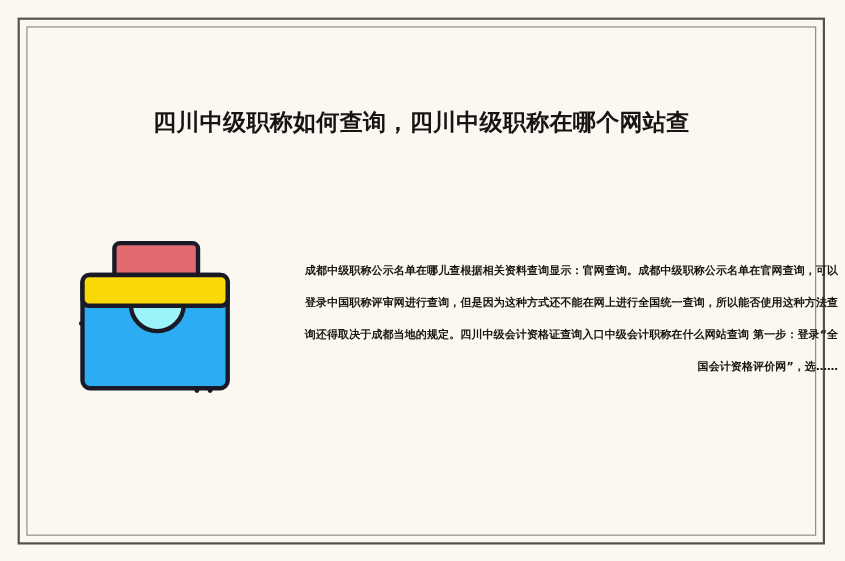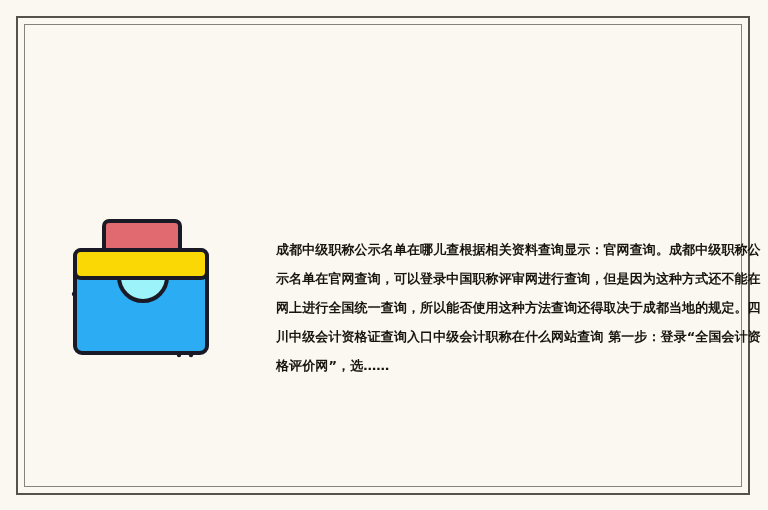--- a/index.html
+++ b/index.html
@@ -57,34 +57,35 @@
     height: 145px;
   }
   #illustration svg { display: block; }
 
   
   #excerpt {
     position: absolute;
     left: 258px;
     top: 204px;
     width: 486px;
-    text-align: left;
-    font-size: 13px;
+    text-align: right;
+    font-size: 10px;
     font-weight: 700;
     line-height: 29px;
     color: #17150F;
     letter-spacing: 0.1px;
   }
 </style>
 </head>
 <body>
 
 <div id="card">
   <div id="card-inner"></div>
 
+  <h1 id="page-title">四川中级职称如何查询，四川中级职称在哪个网站查</h1>
 
   <div id="illustration">
     <svg width="140" height="145" viewBox="0 0 140 145" xmlns="http://www.w3.org/2000/svg">
 
       <rect x="33" y="7" width="76" height="33" rx="5" ry="5" fill="#E06A70" stroke="#1A1A26" stroke-width="4"></rect>
 
       <rect x="4" y="36" width="132" height="103" rx="7" ry="7" fill="#2CACF2" stroke="#1A1A26" stroke-width="4"></rect>
 
       <path d="M 48 63 a 24 24 0 0 0 48 0 z" fill="#9CF4FA" stroke="#1A1A26" stroke-width="4"></path>
 

